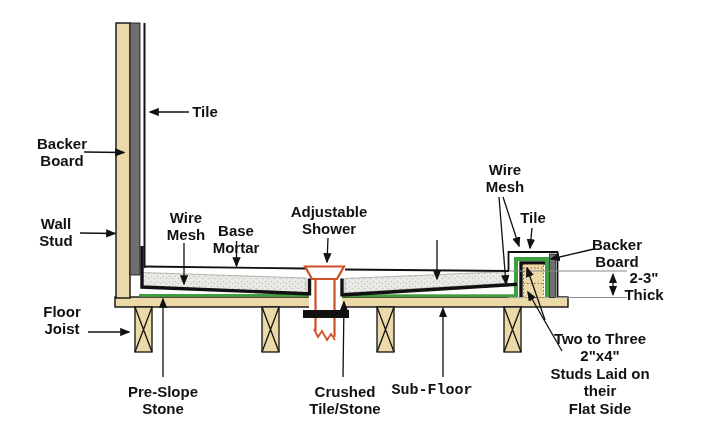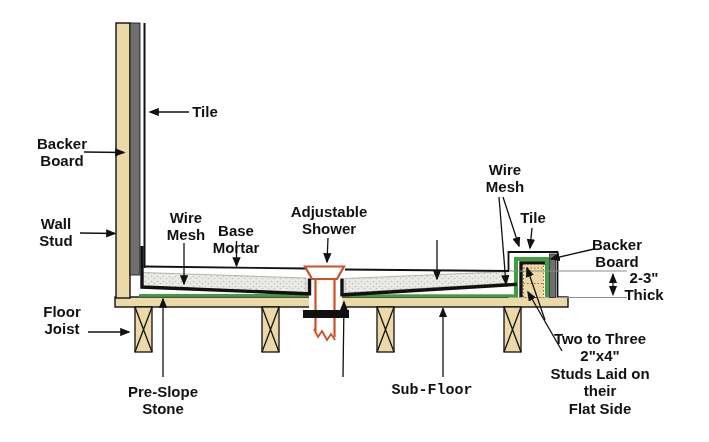--- a/index.html
+++ b/index.html
@@ -145,18 +145,20 @@
 Mesh</div>
   <div class="lbl" style="left:533px;top:218px;">Tile</div>
   <div class="lbl" style="left:617px;top:253px;">Backer
 Board</div>
   <div class="lbl" style="left:644px;top:286px;">2-3"
 Thick</div>
   <div class="lbl" style="left:62px;top:320px;">Floor
 Joist</div>
   <div class="lbl" style="left:163px;top:400px;">Pre-Slope
 Stone</div>
+  <div class="lbl" style="left:345px;top:400px;">Crushed
+Tile/Stone</div>
   <div class="lbl" style="left:432px;top:391px;font-family:Liberation Mono, monospace;">Sub-Floor</div>
   <div class="lbl" style="left:600px;top:373px;">Two to Three 2"x4"
 Studs Laid on their
 Flat Side</div>
 
 </div>
 
 </body></html>

